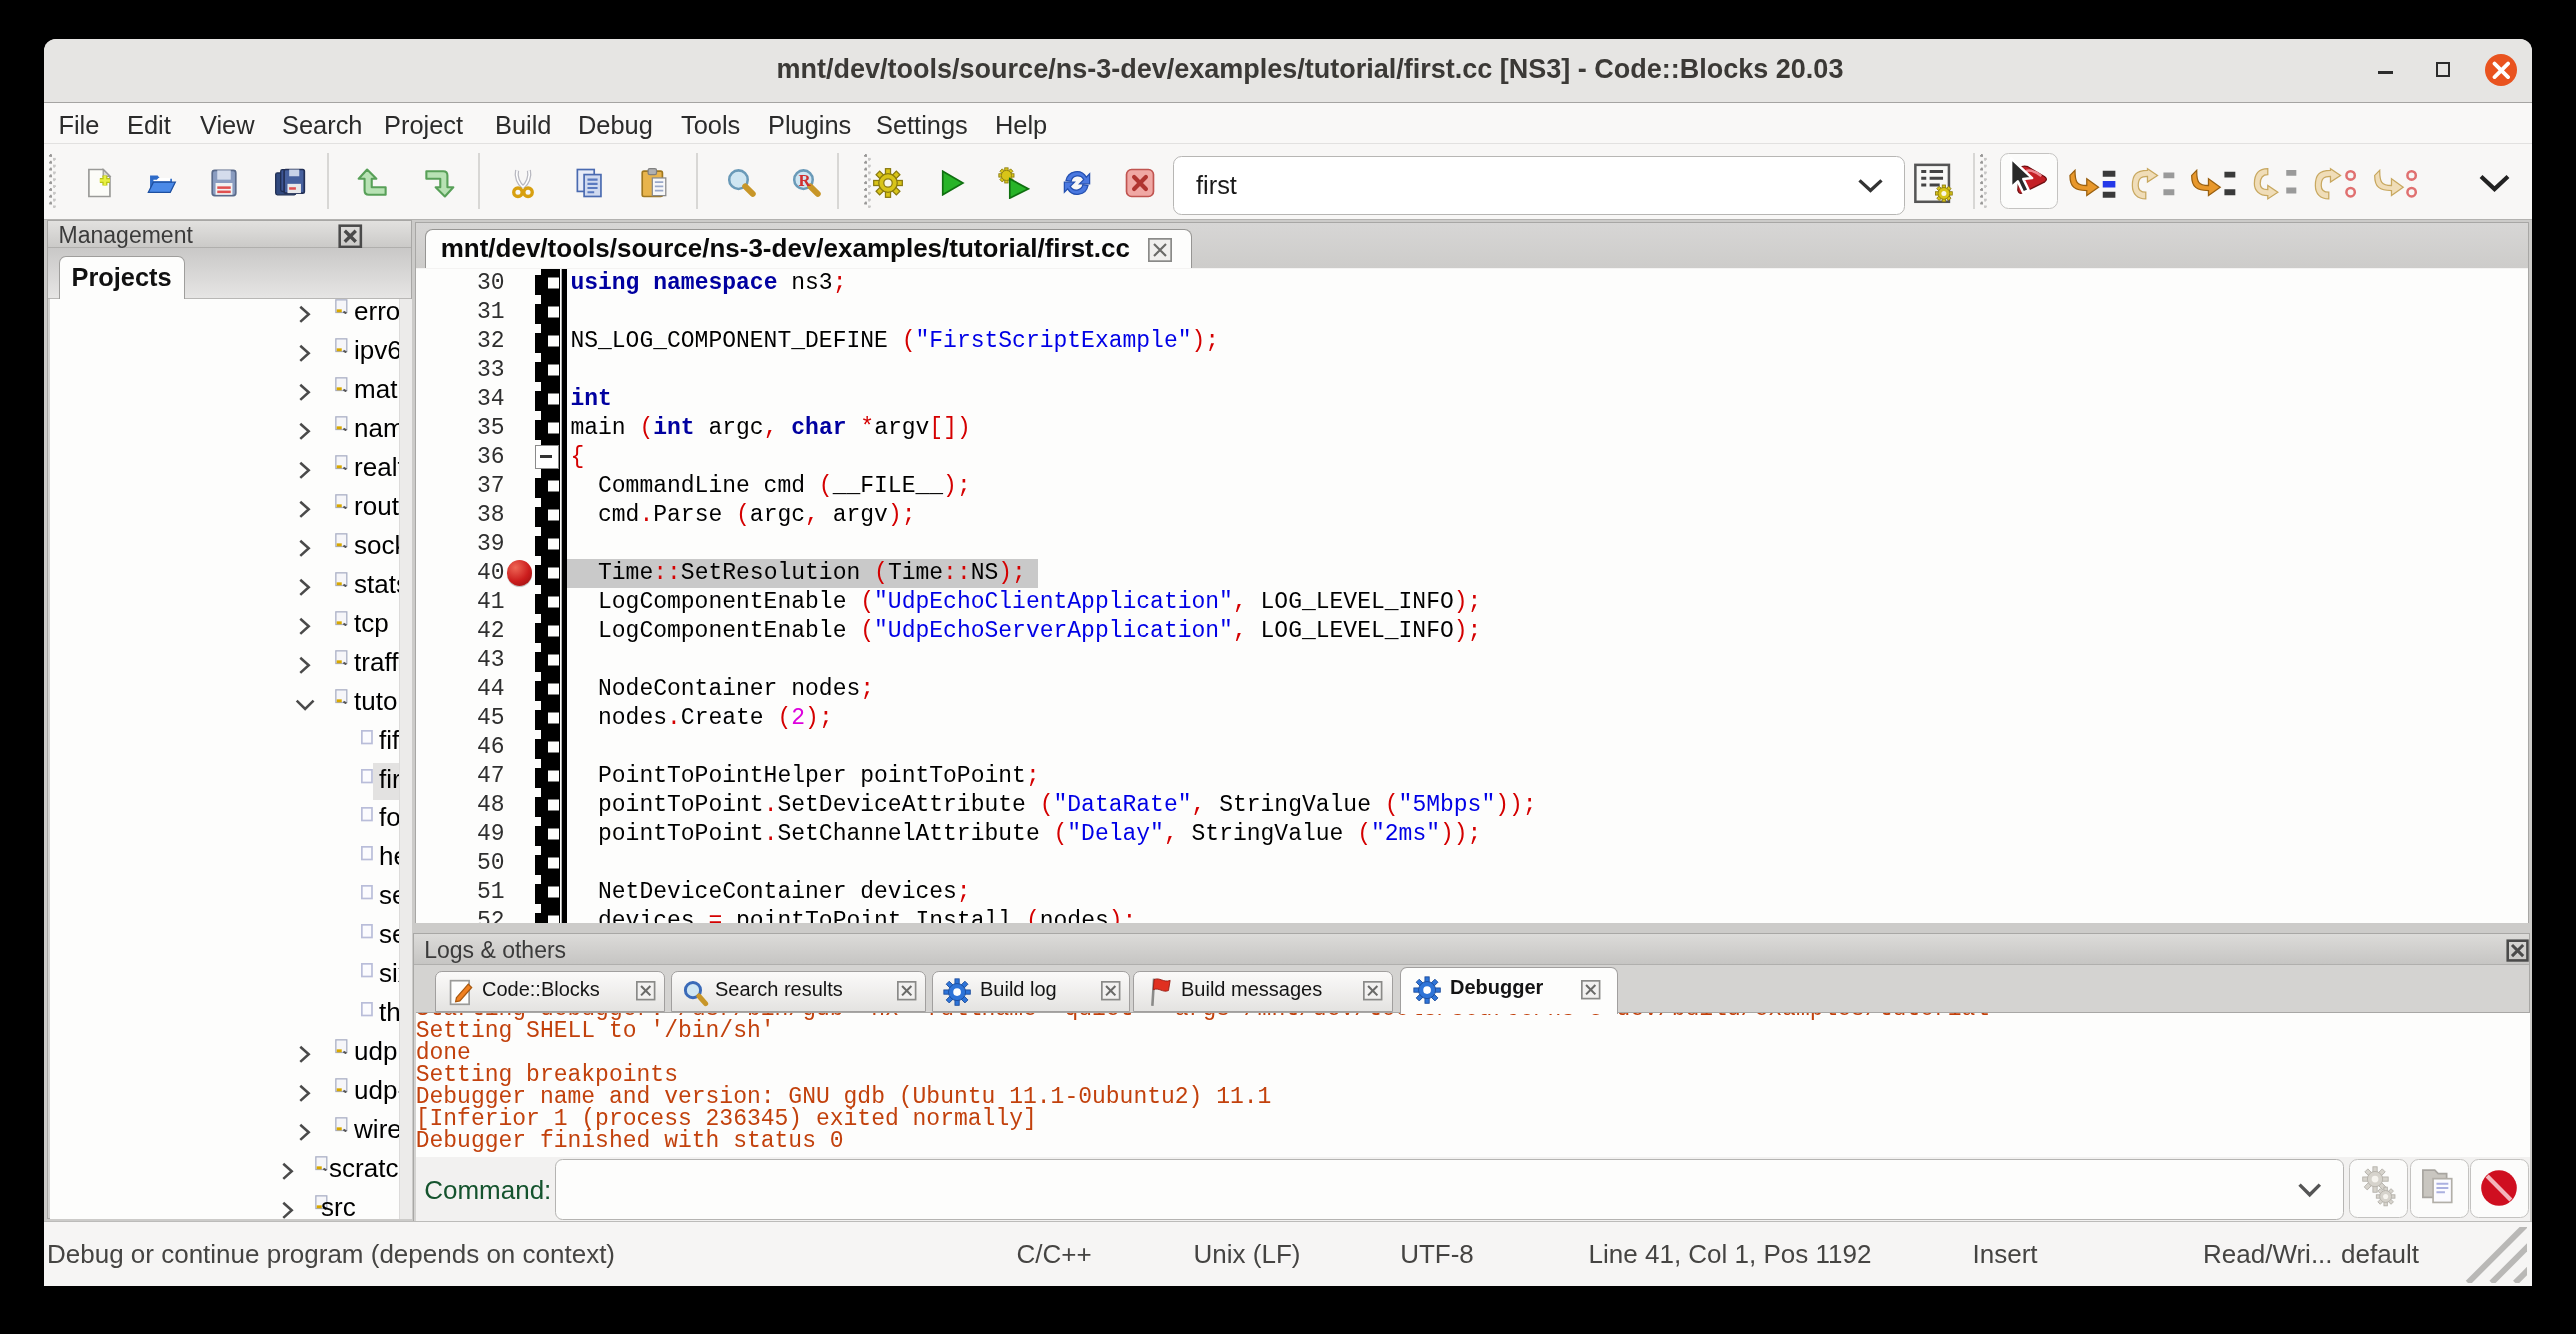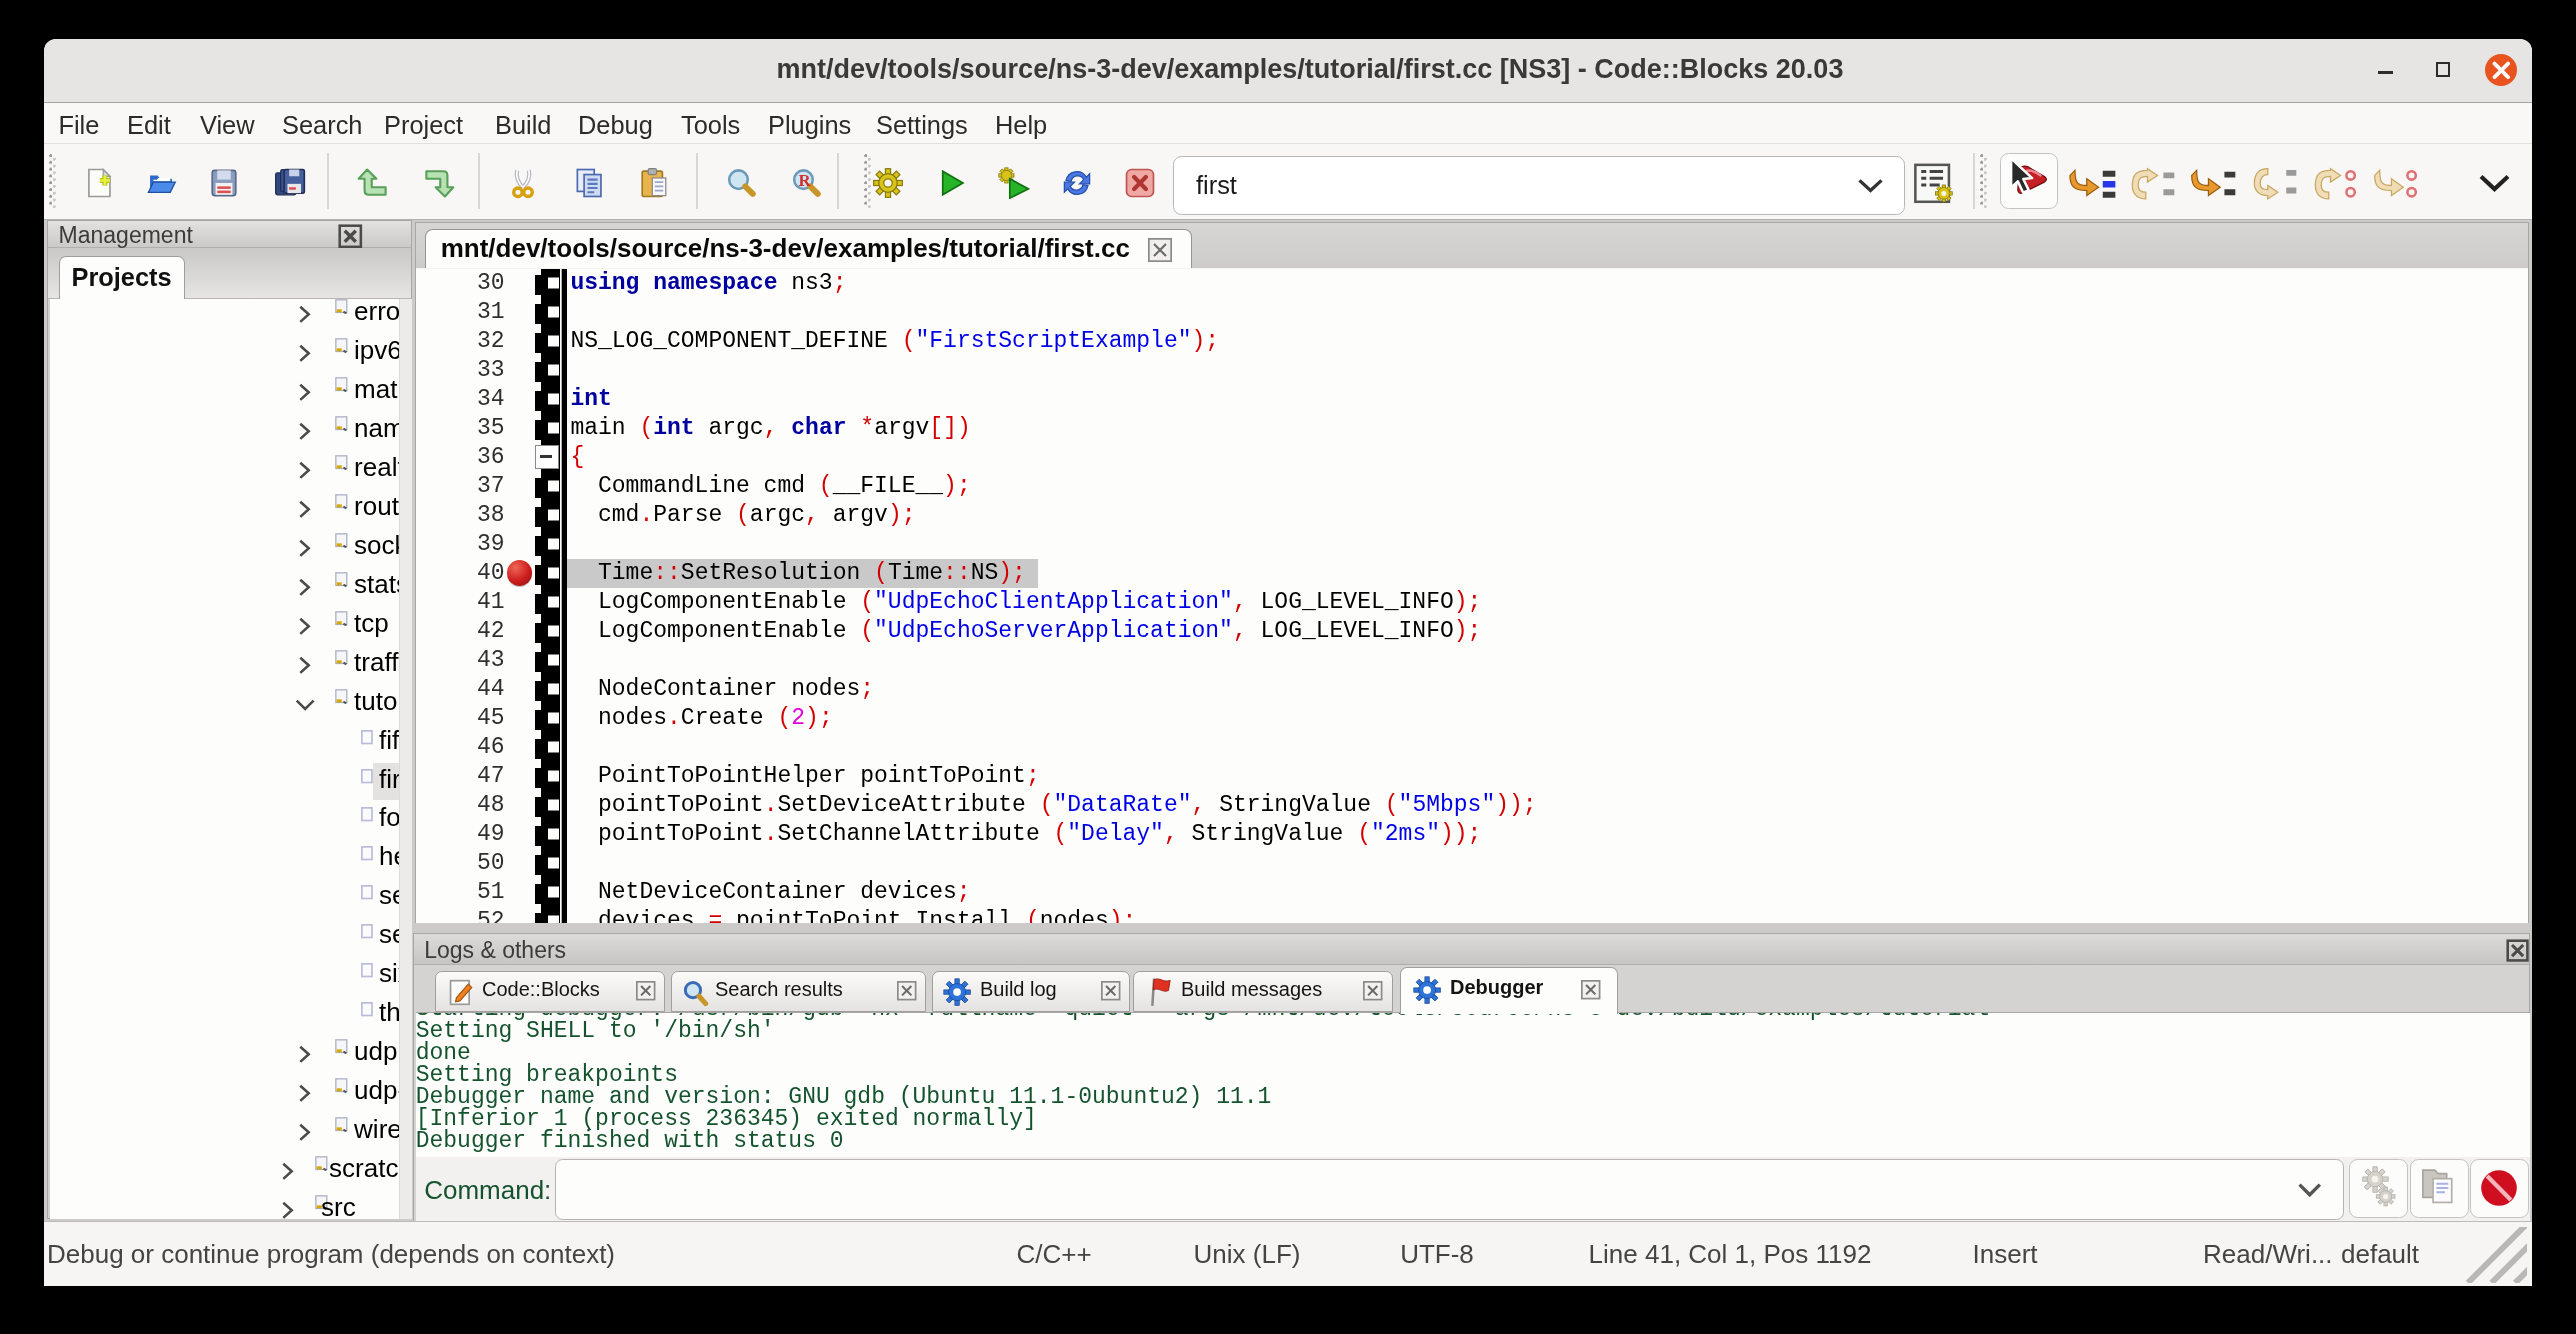--- a/index.html
+++ b/index.html
@@ -103,21 +103,21 @@
               font-size:23px; color:#3b3b3b; }
   #logs-hdr span { position:absolute; left:10.2px; top:2.5px; }
   #logs-close { position:absolute; top:5.1px; }
   #ltabs { position:absolute; left:0; top:31px; width:100%; height:47px; }
   .ltab { position:absolute; top:6px; height:41px; background:linear-gradient(#fbfaf9,#e4e3e1);
           border:0.8px solid #a19f9e; border-radius:6.8px 6.8px 0 0; font-size:20px; color:#141414; }
   .ltab.active { background:#fdfdfc; top:1.7px; height:47px; border-bottom:none; z-index:3; }
   .ltab .lx { position:absolute; top:9.3px; }
   #lbody { position:absolute; left:1.7px; top:78px; width:2114px; height:145px; background:#fdfdfc;
            border-top:0.8px solid #a8a7a5; padding-top:3.4px;
-           overflow:hidden; font-family:"Liberation Mono", monospace; font-size:23px; color:#14532d; }
+           overflow:hidden; font-family:"Liberation Mono", monospace; font-size:23px; color:#c2410c; }
   #lbody div { height:22px; line-height:22px; white-space:pre; }
   #cmdrow { position:absolute; left:1.7px; top:223px; width:2114px; height:64px; background:#f2f1f0; }
   #cmdrow label { position:absolute; left:8.5px; top:18px; font-size:26px; color:#14532d; }
   #cmdbox { position:absolute; left:139px; top:1.7px; width:1789px; height:61px; background:#fdfdfc;
             border:1.7px solid #b5b4b2; border-radius:7.6px; }
   #cmdbox svg { position:absolute; right:20.3px; top:22px; }
   .cbtn { position:absolute; top:1.7px; width:59px; height:59px; background:#fcfcfb;
           border:1.7px solid #c4c3c1; border-radius:8.5px; }
 
   

